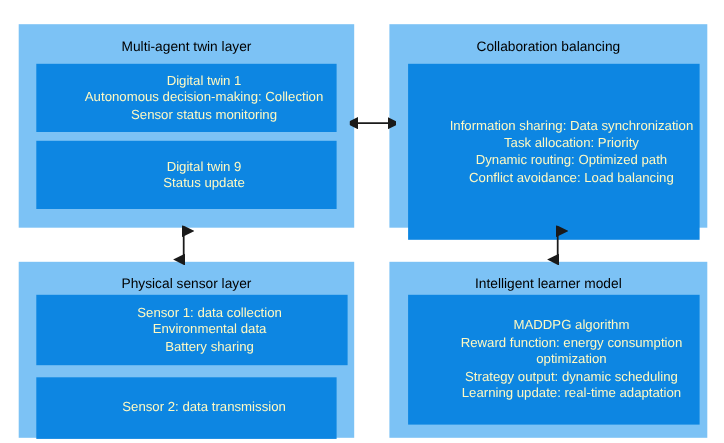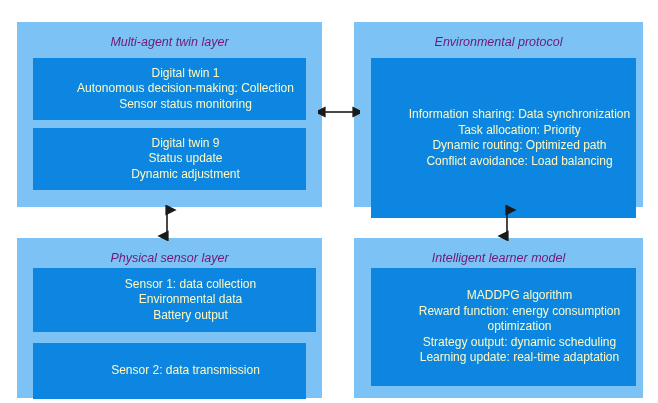--- a/index.html
+++ b/index.html
@@ -18,27 +18,26 @@
   
   .panel {
     position: absolute;
     background: #7cc2f5;
     box-sizing: border-box;
     display: flex;
     flex-direction: column;
     align-items: center;
   }
   .panel-title {
-    color: #701a75;
+    color: #000000;
     font-size: 12.5px;
     line-height: 1;
     text-align: center;
     white-space: nowrap;
     user-select: none;
-    font-style: italic;
   }
 
   
   .block {
     position: absolute;
     background: #0d86e2;
     box-sizing: border-box;
     display: flex;
     flex-direction: column;
     align-items: center;
@@ -93,42 +92,41 @@
 
 <div class="block" id="block-twin1">
   <span class="line">Digital twin 1</span>
   <span class="line">Autonomous decision-making: Collection</span>
   <span class="line">Sensor status monitoring</span>
 </div>
 
 <div class="block" id="block-twin2">
   <span class="line">Digital twin 9</span>
   <span class="line">Status update</span>
-  <span class="line">Dynamic adjustment</span>
 </div>
 
 <div class="panel" id="panel-protocol">
-  <div class="panel-title">Environmental protocol</div>
+  <div class="panel-title">Collaboration balancing</div>
 </div>
 
 <div class="block" id="block-protocol">
   <span class="line">Information sharing: Data synchronization</span>
   <span class="line">Task allocation: Priority</span>
   <span class="line">Dynamic routing: Optimized path</span>
   <span class="line">Conflict avoidance: Load balancing</span>
 </div>
 
 <div class="panel" id="panel-sensor">
   <div class="panel-title">Physical sensor layer</div>
 </div>
 
 <div class="block" id="block-sensor1">
   <span class="line">Sensor 1: data collection</span>
   <span class="line">Environmental data</span>
-  <span class="line">Battery output</span>
+  <span class="line">Battery sharing</span>
 </div>
 
 <div class="block" id="block-sensor2">
   <span class="line">Sensor 2: data transmission</span>
 </div>
 
 <div class="panel" id="panel-learner">
   <div class="panel-title">Intelligent learner model</div>
 </div>
 

